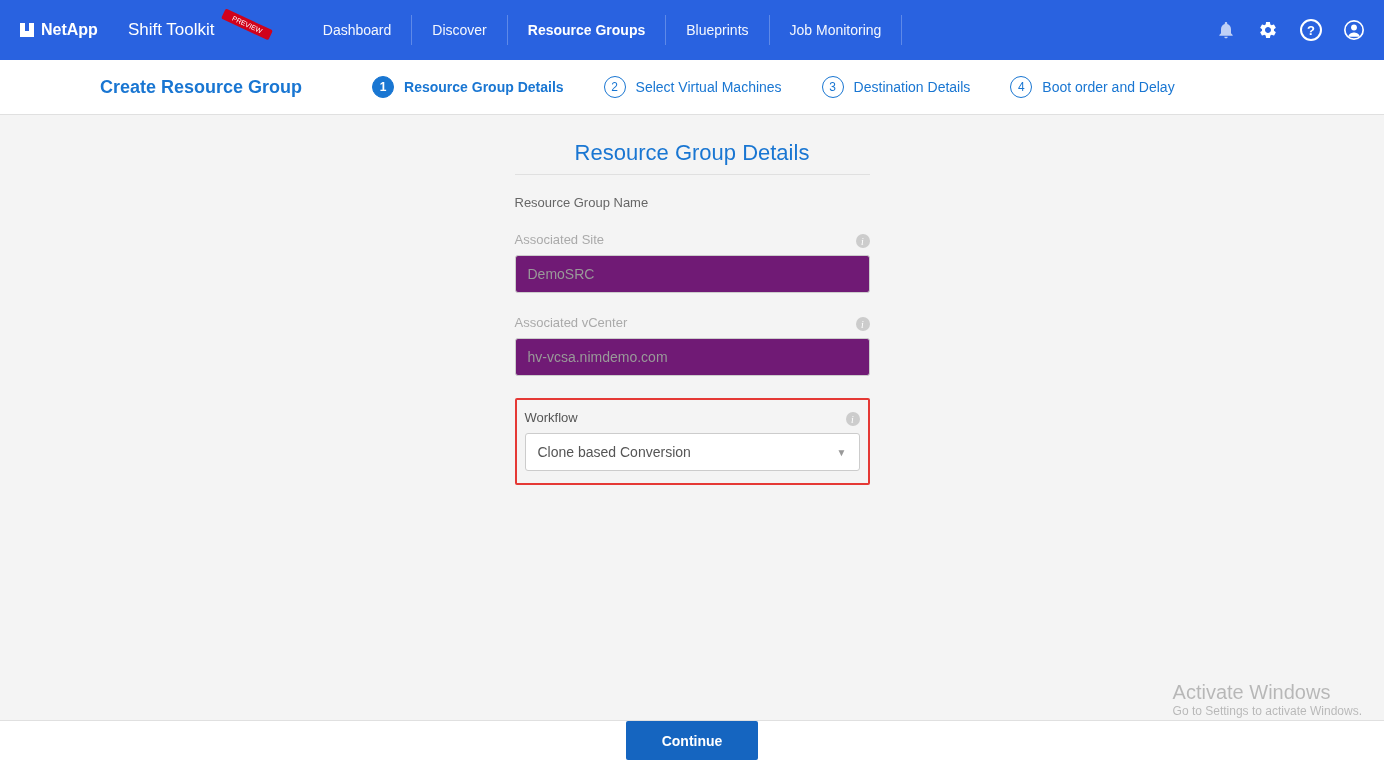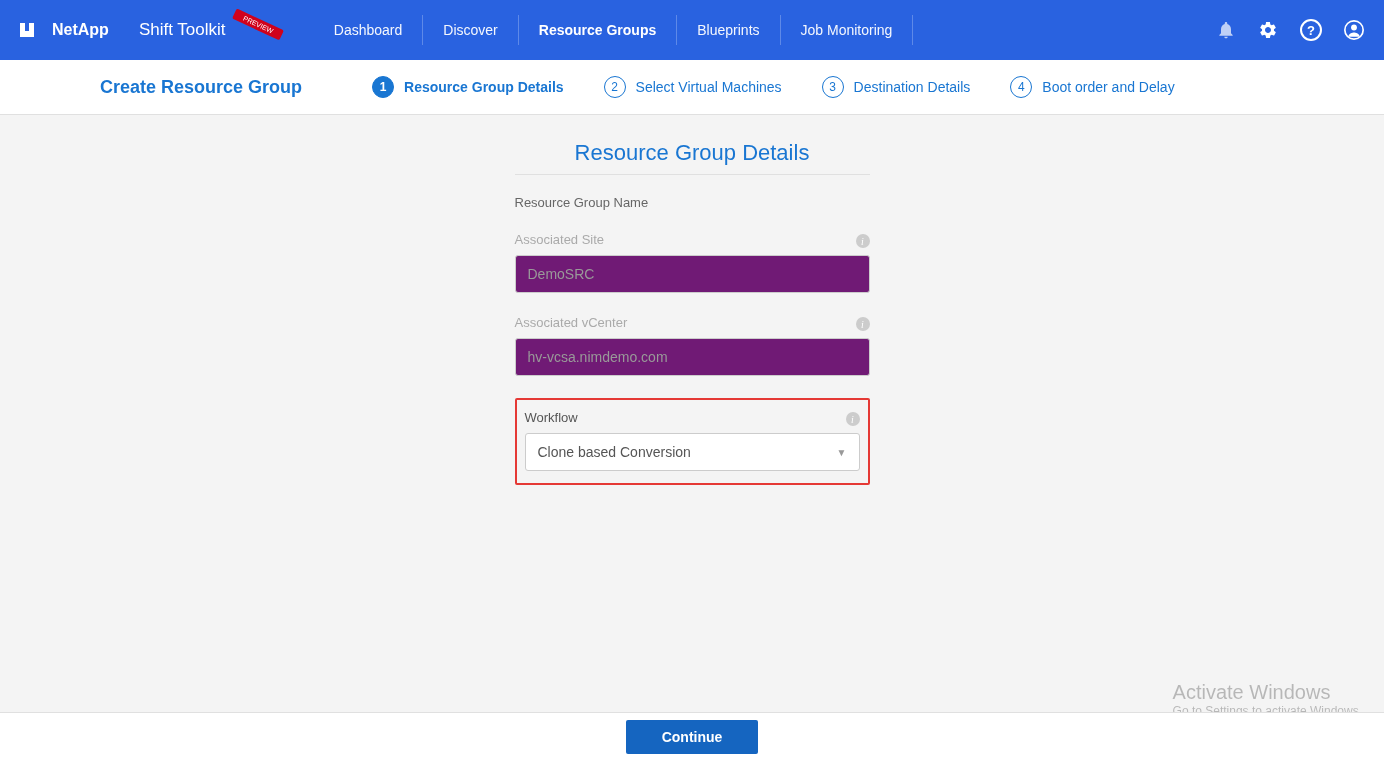--- a/index.html
+++ b/index.html
@@ -6,21 +6,21 @@
     body { background: #f4f4f4; width: 1384px; height: 760px; overflow: hidden; position: relative; }
     
     .topbar {
       background: #2962e0;
       height: 60px;
       display: flex;
       align-items: center;
       padding: 0 20px;
       color: white;
     }
-    .logo-netapp { font-weight: bold; font-size: 16px; margin-right: 30px; display: flex; align-items: center; gap: 18px; }
+    .logo-netapp { font-weight: bold; font-size: 16px; margin-right: 30px; display: flex; align-items: center; gap: 7px; }
     .logo-block { width: 14px; height: 14px; background: white; display: inline-block; position: relative; }
     .logo-block::before { content: ''; position: absolute; top: 0; left: 5px; width: 4px; height: 8px; background: #2962e0; }
     .product-name { font-size: 17px; margin-right: 30px; display: flex; align-items: center; gap: 6px; position: relative; }
     .badge-preview {
       background: #d0021b;
       color: white;
       font-size: 7px;
       padding: 2px 10px;
       border-radius: 2px;
       transform: rotate(25deg);
@@ -77,22 +77,22 @@
       padding: 0 12px; font-size: 14px; background: white; color: #333;
     }
     .text-input:disabled { background: #701a75; color: #999; }
     .select-input { display: flex; align-items: center; justify-content: flex-start; position: relative; cursor: pointer; color: #555; }
     .select-caret { position: absolute; right: 12px; color: #999; font-size: 10px; }
     
     .highlight-box { border: 2.5px solid #e53935; padding: 10px 8px 12px; border-radius: 2px; }
     
     .footer {
       position: absolute; bottom: 0; left: 0; right: 0;
-      background: white; height: 48px; border-top: 1px solid #e0e0e0;
-      display: flex; align-items: center; justify-content: center;
+      background: white; height: 40px; border-top: 1px solid #e0e0e0;
+      display: flex; justify-content: center;
     }
     .continue-btn {
       background: #1565c0; color: white; border: none; padding: 9px 36px;
       font-size: 14px; font-weight: 600; border-radius: 2px; cursor: pointer;
     }
     
     .watermark { position: absolute; bottom: 42px; right: 22px; text-align: left; color: rgba(0,0,0,0.25); }
     .watermark .line1 { font-size: 20px; }
     .watermark .line2 { font-size: 12px; }
   </style>

